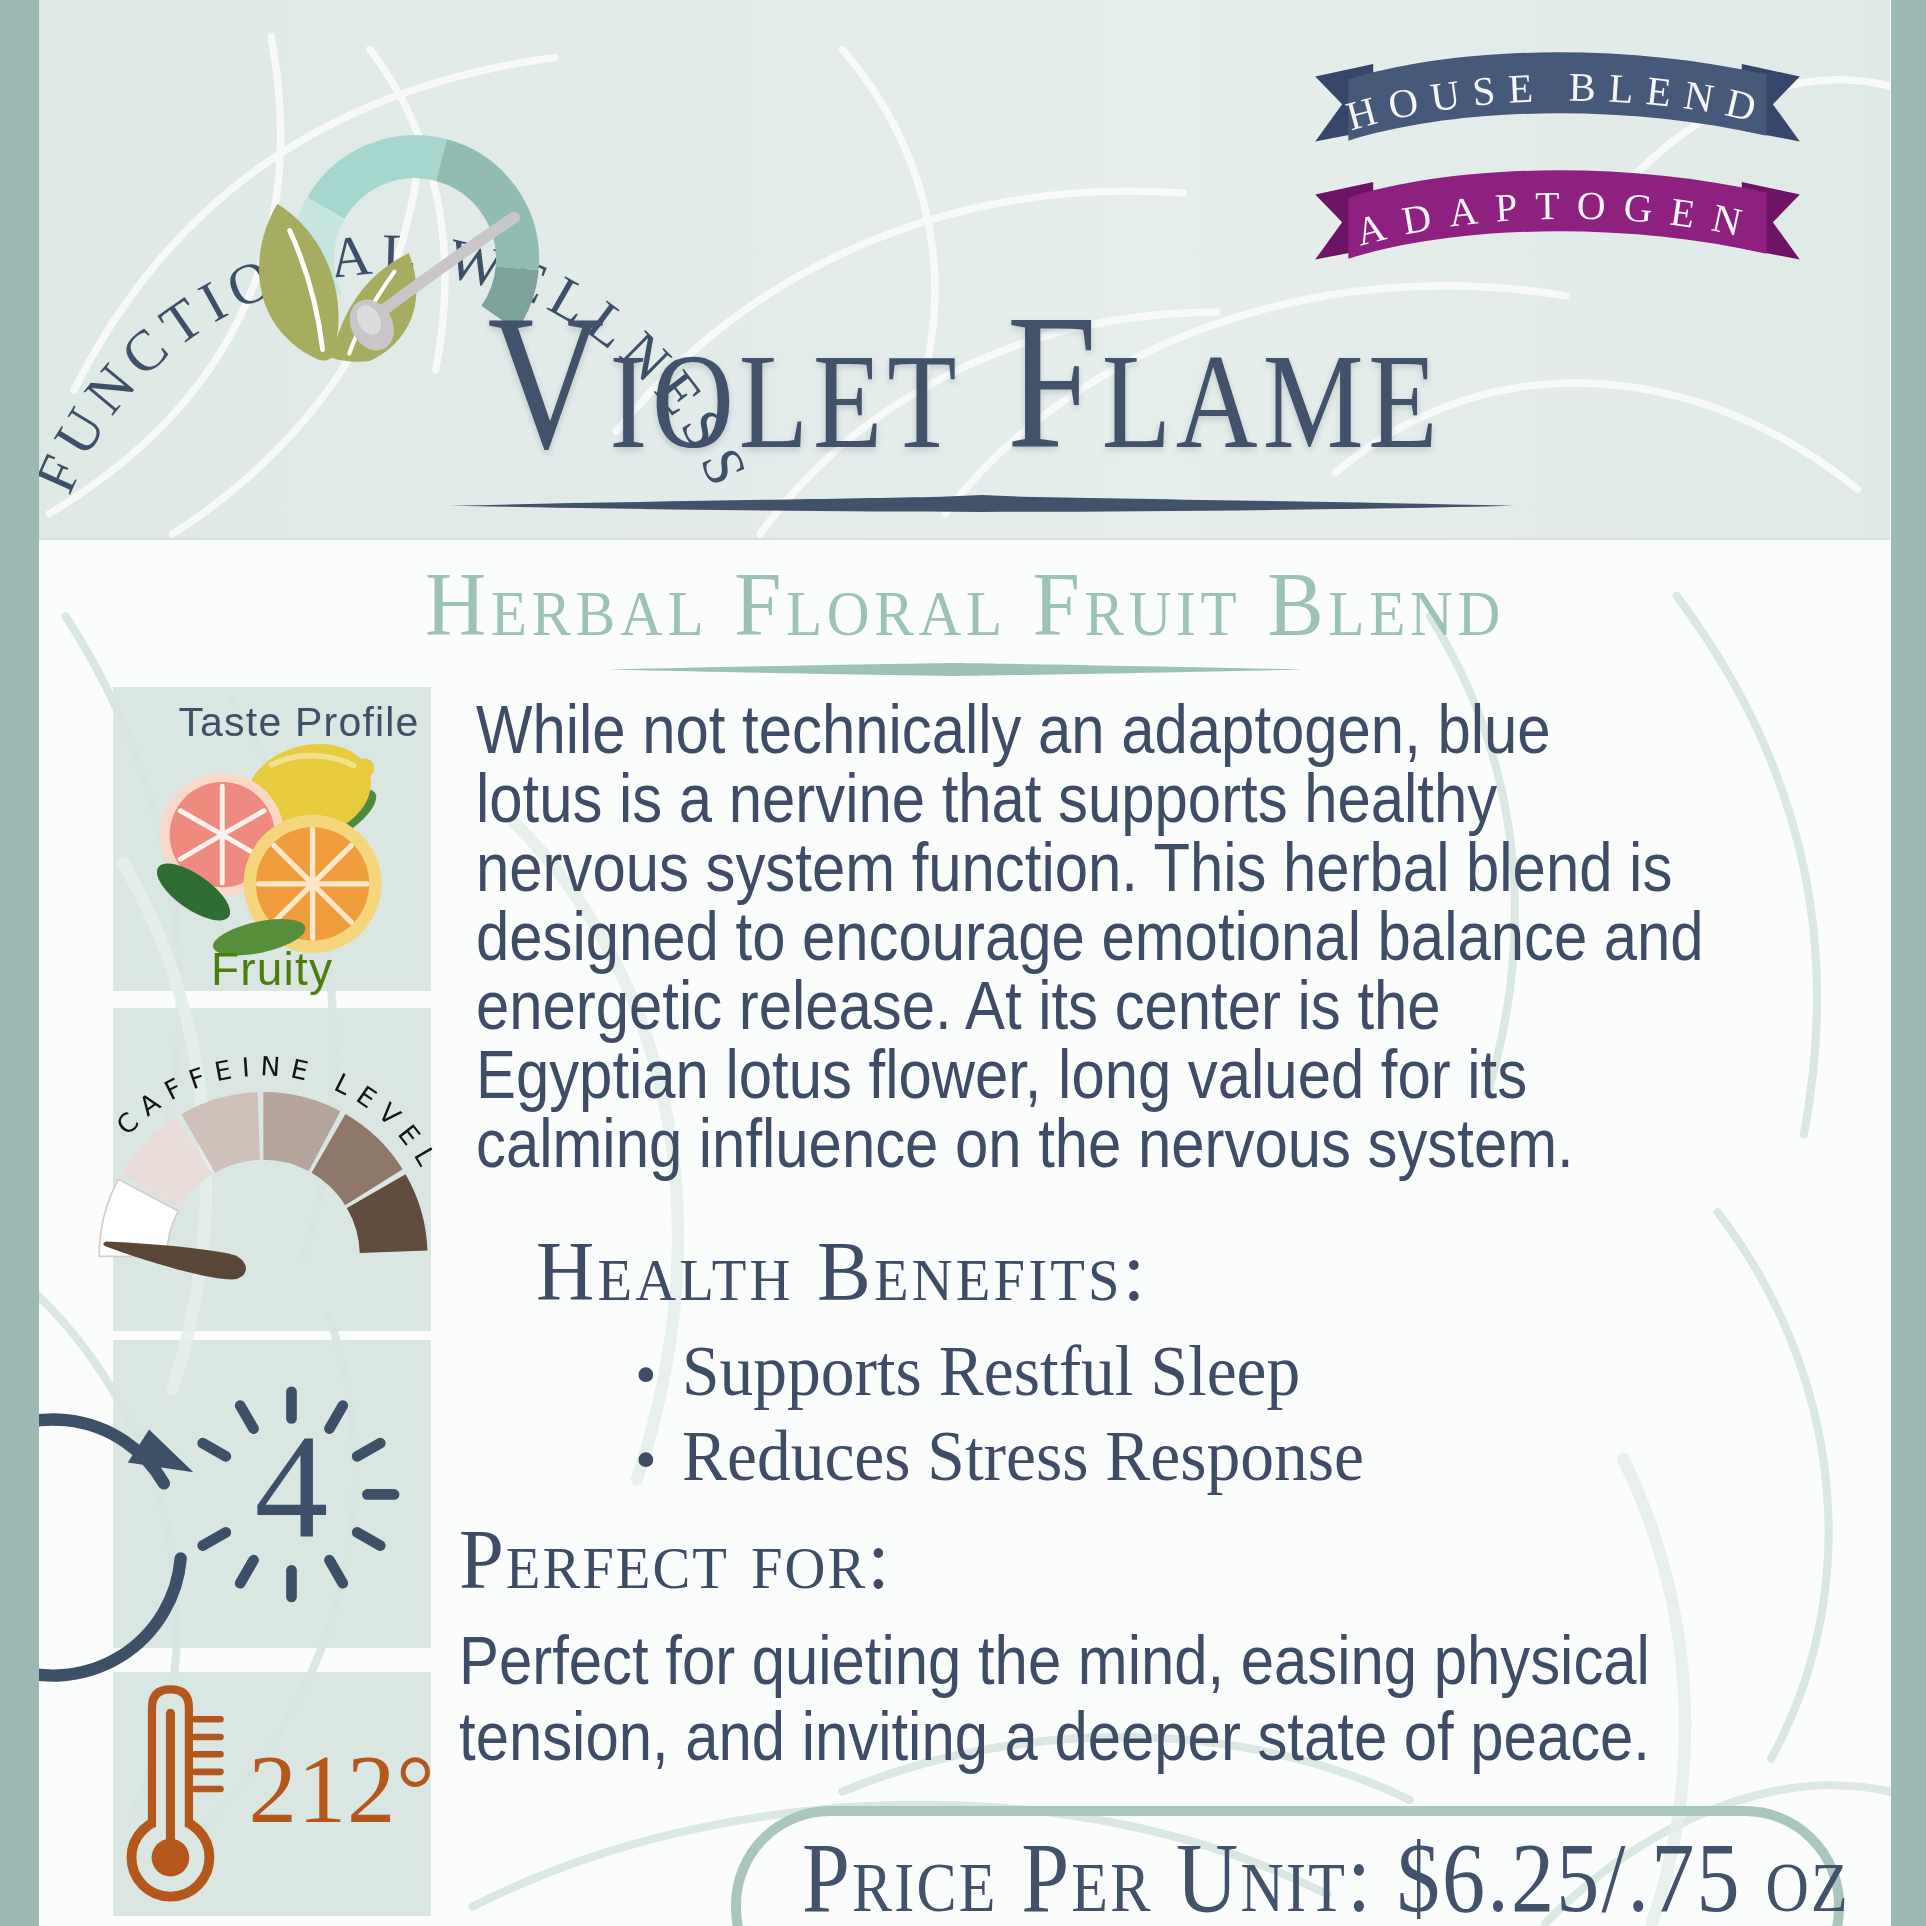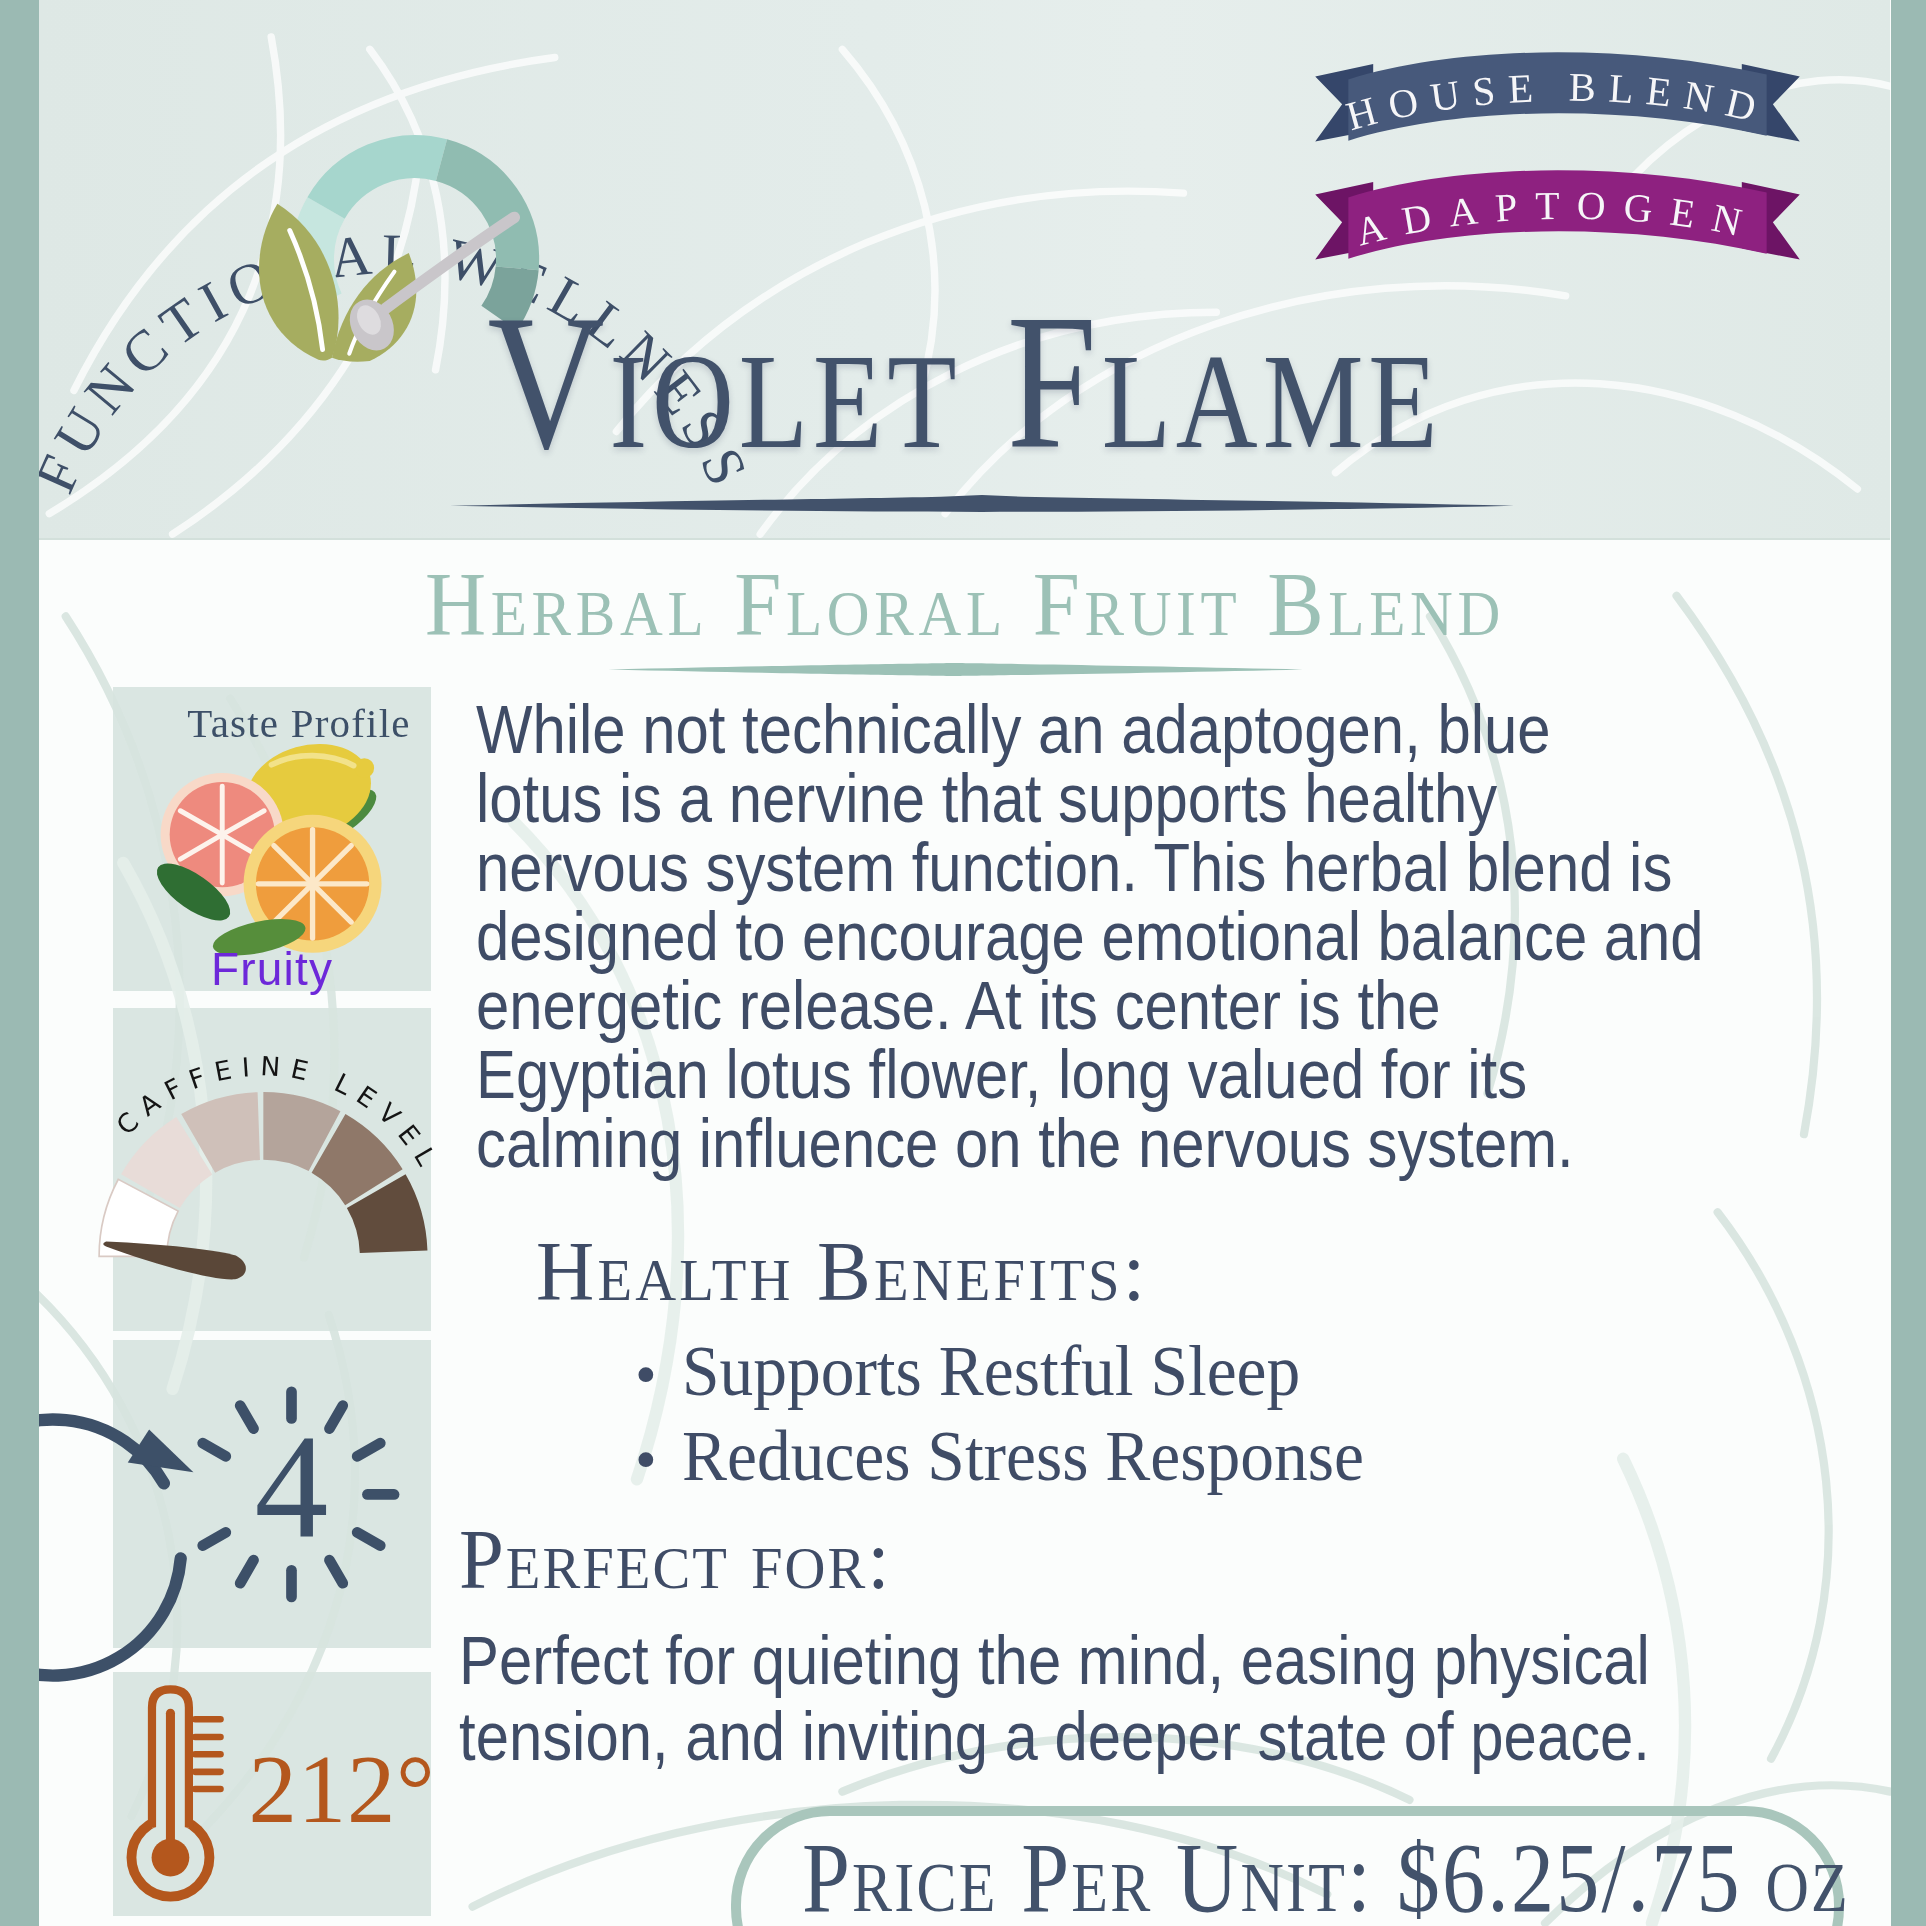--- a/index.html
+++ b/index.html
@@ -31,23 +31,23 @@
   .bullet-row .dot{font-size:62px;margin-right:25px;line-height:1;}
   .bullet-row .btxt{font-size:71px;line-height:1.1;white-space:nowrap;transform:scaleX(.95);transform-origin:left bottom;}
   .pf-lines{position:absolute;left:459px;top:1622px;z-index:3;text-align:center;}
   .pf-lines div{font-family:"Liberation Sans",sans-serif;font-size:68px;line-height:76px;color:#3f4c66;
          white-space:nowrap;transform:scaleX(.88);transform-origin:left top;}
   .price-box{position:absolute;left:731px;top:1806px;width:1093px;height:181px;border:10px solid #a9c6bc;
          border-radius:99px;z-index:3;background:transparent;}
   .price-text{position:absolute;left:731px;width:1093px;top:1828px;text-align:center;font-size:99px;line-height:1;
          color:#42526b;letter-spacing:2.5px;transform:scaleX(.87);transform-origin:center top;z-index:4;white-space:nowrap;}
   .taste-label{position:absolute;left:113px;width:372px;top:699px;text-align:center;
-         font-family:Liberation Serif, serif;font-size:41px;color:#3d5068;letter-spacing:1.2px;z-index:3;}
+         font-family:Liberation Sans, sans-serif;font-size:41px;color:#3d5068;letter-spacing:1.2px;z-index:3;}
   .taste-value{position:absolute;left:113px;width:318px;top:942px;text-align:center;
-         font-family:"Liberation Sans",sans-serif;font-size:46px;color:#6d28d9;letter-spacing:1.2px;z-index:3;}
+         font-family:"Liberation Sans",sans-serif;font-size:46px;color:#4d7c0f;letter-spacing:1.2px;z-index:3;}
   svg{display:block;}
   .osvg{overflow:visible;position:absolute;z-index:3;}
 </style>
 </head>
 <body>
 
 <div class="canvas">
 
   <div class="band"></div>
 

